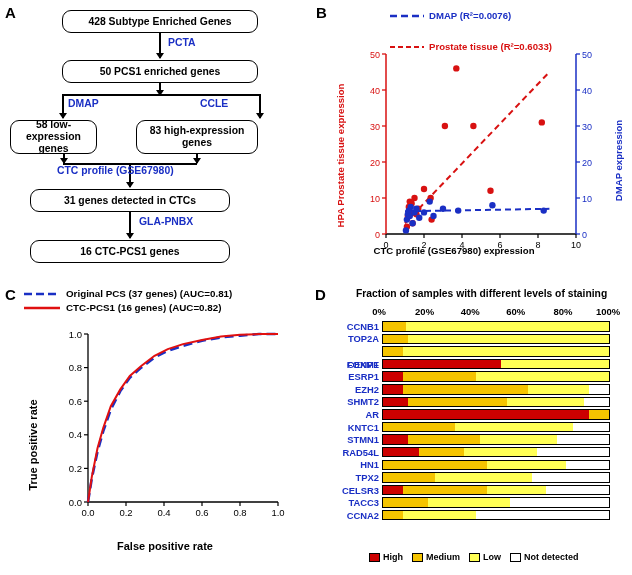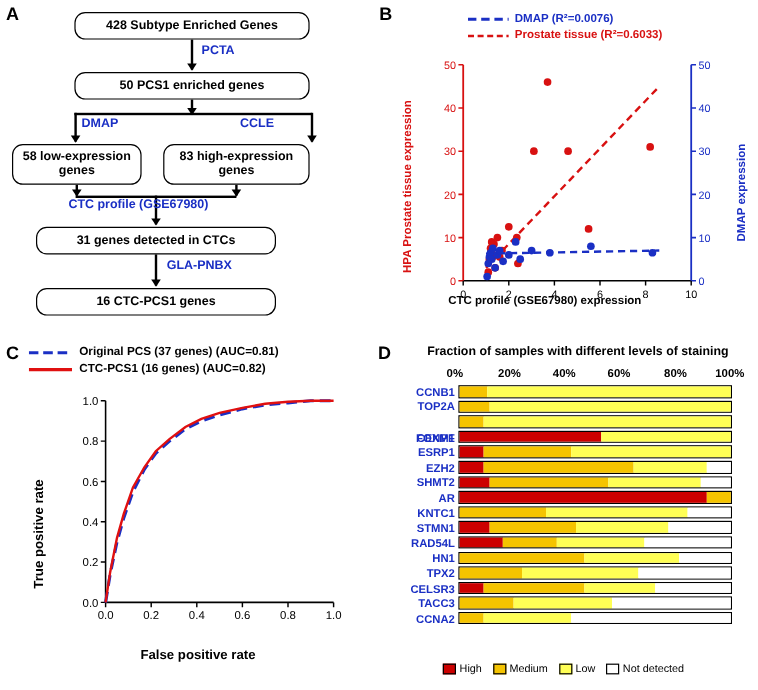--- a/index.html
+++ b/index.html
@@ -27,21 +27,21 @@
   
   #panelD{position:absolute;left:313px;top:284px;width:319px;height:291px;}
   #panelD .letter{left:2px;top:2px;}
   .d-title{position:absolute;left:20px;top:4px;font-size:10.3px;font-weight:bold;width:300px;padding-left:23px;}
   .gene-lbl{font-size:9.4px;font-weight:bold;text-align:right;padding-right:3px;
             color:#1a2fc4;white-space:nowrap;}
   .bar-row{display:flex;align-items:center;height:12.6px;}
   .bar-track{display:flex;height:10.5px;border:1px solid #000;box-sizing:border-box;}
   .seg{height:100%;}
   .legend-box{width:11px;height:9px;border:1px solid #000;box-sizing:border-box;display:inline-block;margin-right:3px;}
-  .legend-item{display:flex;align-items:center;font-size:9px;font-weight:normal;margin-right:9px;}
+  .legend-item{display:flex;align-items:center;font-size:9px;font-weight:bold;margin-right:9px;}
 </style>
 </head>
 <body>
 
 <div id="panelA">
   <div class="panel-letter letter">A</div>
 
   <div class="flowbox" style="left:62px;top:10px;width:196px;height:23px;">
     <span>428 Subtype Enriched Genes</span>
   </div>
@@ -52,21 +52,21 @@
     <span>50 PCS1 enriched genes</span>
   </div>
 
   <div class="arrow" style="left:159px;top:83px;height:12px;"></div>
   <div class="harrow" style="left:62px;top:94px;width:198px;"></div>
   <div class="arrow" style="left:62px;top:94px;height:24px;"></div>
   <div class="arrow" style="left:259px;top:94px;height:24px;"></div>
   <div class="flowlabel" style="left:68px;top:98px;">DMAP</div>
   <div class="flowlabel" style="left:200px;top:98px;">CCLE</div>
 
-  <div class="flowbox" style="left:10px;top:120px;width:108px;height:34px;">
+  <div class="flowbox" style="left:10px;top:120px;width:87px;height:34px;">
     <span>58 low-expression genes</span>
   </div>
   <div class="flowbox" style="left:136px;top:120px;width:122px;height:34px;">
     <span>83 high-expression genes</span>
   </div>
 
   <div class="harrow" style="left:63px;top:163px;width:134px;"></div>
   <div class="arrow" style="left:63px;top:154px;height:9px;"></div>
   <div class="arrow" style="left:196px;top:154px;height:9px;"></div>
   <div class="arrow" style="left:129px;top:163px;height:24px;"></div>
@@ -80,21 +80,21 @@
 
   <div class="flowbox" style="left:30px;top:240px;width:200px;height:23px;">
     <span>16 CTC-PCS1 genes</span>
   </div>
 </div>
 
 <div id="panelB">
   <div class="panel-letter letter">B</div>
 
   <div style="position:absolute;left:78px;top:10px;width:200px;">
-    <div style="display:flex;align-items:center;margin-bottom:3px;">
+    <div style="display:flex;align-items:center;margin-bottom:20px;">
       <svg width="34" height="8">
         <line x1="0" y1="4" x2="34" y2="4" stroke="#1a2fc4" stroke-width="2.4" stroke-dasharray="7,4"></line>
       </svg>
       <span style="font-size:9.6px;font-weight:bold;color:#1a2fc4;margin-left:5px;">DMAP (R²=0.0076)</span>
     </div>
     <div style="display:flex;align-items:center;">
       <svg width="34" height="8">
         <line x1="0" y1="4" x2="34" y2="4" stroke="#d81111" stroke-width="2" stroke-dasharray="5,3"></line>
       </svg>
       <span style="font-size:9.6px;font-weight:bold;color:#d81111;margin-left:5px;">Prostate tissue (R²=0.6033)</span>

